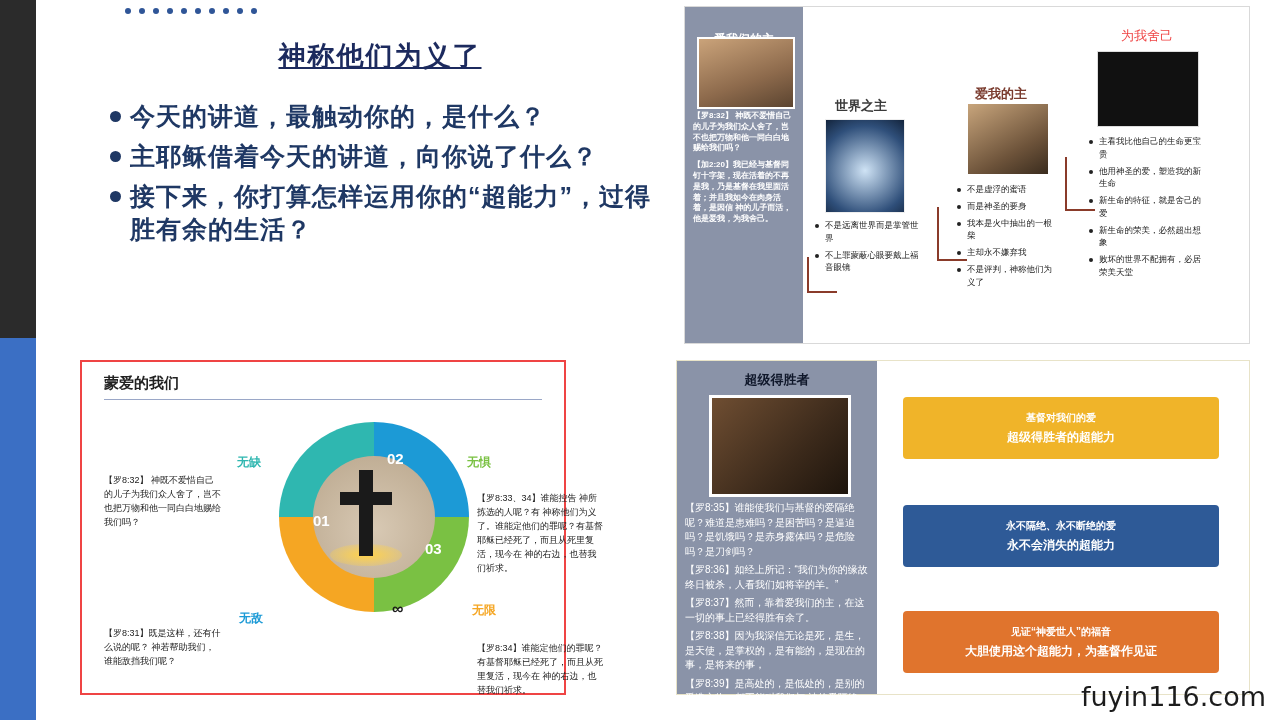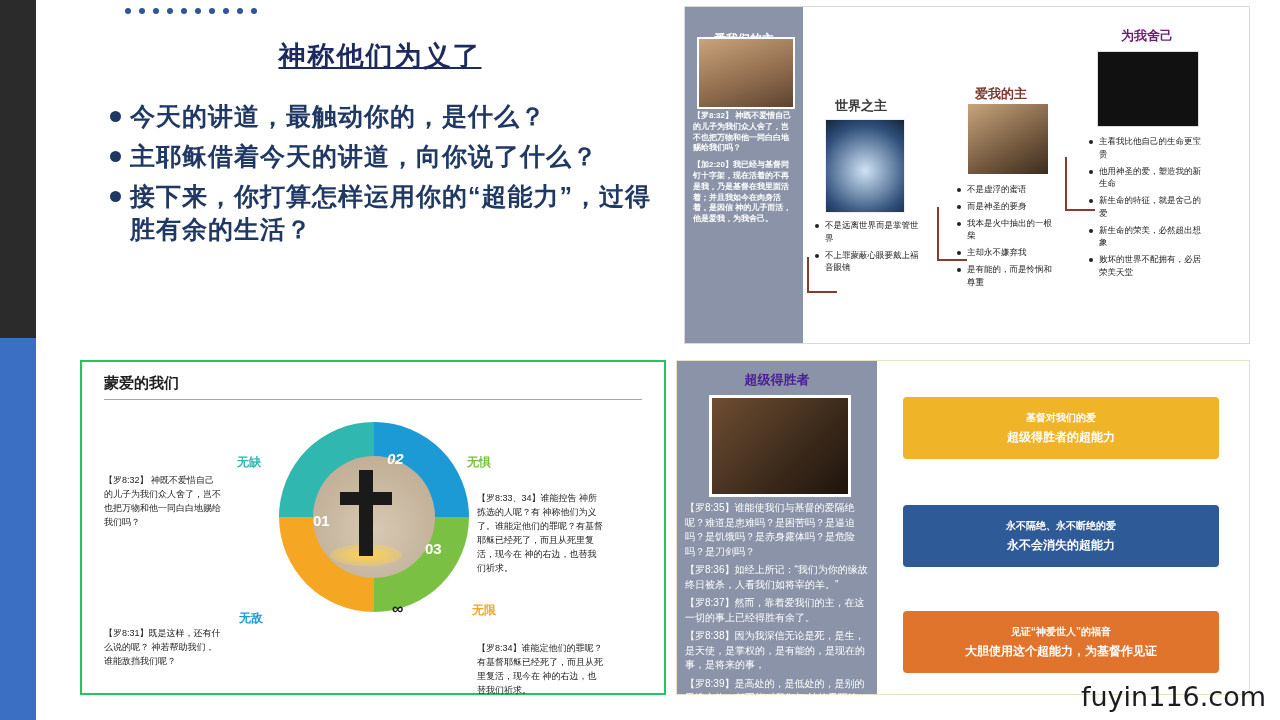--- a/index.html
+++ b/index.html
@@ -45,48 +45,48 @@
   .tr .vtext{position:absolute;left:8px;top:104px;width:102px;font-size:8px;line-height:1.35;color:#fff;}
   .tr .vtext b{display:block;}
   .tr .worldlbl{position:absolute;left:150px;top:90px;font-size:13px;font-weight:bold;color:#3a3a3a;}
   .tr .img2{position:absolute;left:140px;top:112px;width:78px;height:92px;
             background:radial-gradient(circle at 50% 55%,#cfe3f5,#2f4f7a 70%,#13243c);border:1px solid #eee;}
   .tr .b1{position:absolute;left:130px;top:212px;width:105px;font-size:8.5px;line-height:1.5;color:#222;}
   .tr .lbl-mid{position:absolute;left:290px;top:78px;font-size:13px;font-weight:bold;color:#7a3b2e;}
   .tr .img3{position:absolute;left:282px;top:96px;width:80px;height:70px;
             background:linear-gradient(150deg,#c8a57c,#6d533a 65%,#3a2c1e);border:1px solid #fff;}
   .tr .b2{position:absolute;left:272px;top:176px;width:100px;font-size:8.5px;line-height:1.5;color:#222;}
-  .tr .lbl-right{position:absolute;left:436px;top:20px;font-size:13px;font-weight:bold;color:#701a75;}
+  .tr .lbl-right{position:absolute;left:436px;top:20px;font-size:13px;font-weight:normal;color:#ef4444;}
   .tr .img4{position:absolute;left:412px;top:44px;width:100px;height:74px;background:#111;border:1px solid #ddd;}
   .tr .b3{position:absolute;left:404px;top:128px;width:120px;font-size:8.5px;line-height:1.5;color:#222;}
   .bullets p{margin:0 0 4px;padding-left:10px;position:relative;}
   .bullets p:before{content:"";position:absolute;left:0;top:5px;width:4px;height:4px;background:#222;border-radius:50%;}
   .arrowline{position:absolute;border-left:2px solid #8a3b2a;border-bottom:2px solid #8a3b2a;}
 
   
-  .bl{left:80px;top:360px;width:586px;height:335px;border:2px solid #22c55e;}
+  .bl{left:80px;top:360px;width:486px;height:335px;border:2px solid #ef4444;}
   .bl h4{margin:0;padding:12px 0 6px 22px;font-size:15px;font-weight:bold;color:#222;}
   .bl .rule{margin:0 22px;border-bottom:1px solid #9aa7c7;}
   .ring{position:absolute;left:197px;top:60px;width:190px;height:190px;border-radius:50%;
         background:conic-gradient(#1c9ad6 0deg 90deg,#7ac143 90deg 180deg,#f5a623 180deg 270deg,#2fb7b0 270deg 360deg);}
   .ring:after{content:"";position:absolute;left:34px;top:34px;width:122px;height:122px;border-radius:50%;
         background:radial-gradient(circle at 50% 60%,#d8c9b4,#b9a68c);}
   .cross{position:absolute;left:277px;top:108px;width:14px;height:86px;background:#1a1a1a;z-index:3;}
   .cross:before{content:"";position:absolute;left:-19px;top:22px;width:52px;height:13px;background:#1a1a1a;}
   .glow{position:absolute;left:248px;top:182px;width:72px;height:22px;border-radius:50%;
         background:radial-gradient(ellipse,#ffd24a,rgba(255,210,74,0));z-index:2;}
   .seg{position:absolute;color:#fff;font-size:15px;font-weight:bold;z-index:4;}
   .seglbl{position:absolute;font-size:12px;font-weight:bold;}
   .noteL{position:absolute;font-size:9px;line-height:1.55;color:#222;}
   .noteR{position:absolute;font-size:9px;line-height:1.55;color:#222;margin-top:32px;}
 
   
   .br{left:676px;top:360px;width:574px;height:335px;border:1px solid #e8e3c8;}
   .br .lcol{position:absolute;left:0;top:0;width:200px;height:100%;background:#8a93a8;}
-  .br .lcol h4{margin:0;padding:10px 0 6px;text-align:center;color:#4c1d95;font-size:13px;font-weight:bold;}
+  .br .lcol h4{margin:0;padding:10px 0 6px;text-align:center;color:#0f172a;font-size:13px;font-weight:bold;}
   .br .pic{position:absolute;left:32px;top:34px;width:136px;height:96px;border:3px solid #fff;
            background:linear-gradient(135deg,#6f4e32,#3c2a1b 60%,#1d140c);}
   .br .verses{position:absolute;left:8px;top:140px;width:186px;font-size:10px;line-height:1.45;color:#fff;}
   .br .verses p{margin:0 0 4px;}
   .card{position:absolute;left:226px;width:316px;height:62px;border-radius:4px;color:#fff;
         display:flex;flex-direction:column;align-items:center;justify-content:center;text-align:center;}
   .card .t1{font-size:10px;font-weight:bold;margin-bottom:4px;}
   .card .t2{font-size:12px;font-weight:bold;}
   .c1{top:36px;background:#f0b429;}
   .c2{top:144px;background:#2e5a97;}
@@ -147,21 +147,21 @@
     <p>不上罪蒙蔽心眼要戴上福音眼镜</p>
   </div>
 
   <div class="lbl-mid">爱我的主</div>
   <div class="img3"></div>
   <div class="b2 bullets">
     <p>不是虚浮的蜜语</p>
     <p>而是神圣的要身</p>
     <p>我本是火中抽出的一根柴</p>
     <p>主却永不嫌弃我</p>
-    <p>是有能的，而是怜悯和尊重</p>
+    <p>不是评判，神称他们为义了</p>
   </div>
 
   <div class="lbl-right">为我舍己</div>
   <div class="img4"></div>
   <div class="b3 bullets">
     <p>主看我比他自己的生命更宝贵</p>
     <p>他用神圣的爱，塑造我的新生命</p>
     <p>新生命的特征，就是舍己的爱</p>
     <p>新生命的荣美，必然超出想象</p>
     <p>败坏的世界不配拥有，必居荣美天堂</p>
@@ -174,21 +174,21 @@
 
 <div class="thumb bl">
   <h4>蒙爱的我们</h4>
   <div class="rule"></div>
 
   <div class="ring"></div>
   <div class="glow"></div>
   <div class="cross"></div>
 
   <div class="seg" style="left:231px;top:150px;">01</div>
-  <div class="seg" style="left:305px;top:88px;font-style:italic;">02</div>
+  <div class="seg" style="left:305px;top:88px;">02</div>
   <div class="seg" style="left:343px;top:178px;">03</div>
   <div class="seg" style="left:275px;top:262px;">04</div>
 
   <div class="seglbl" style="left:155px;top:92px;color:#2fb7b0;">无缺</div>
   <div class="seglbl" style="left:385px;top:92px;color:#7ac143;">无惧</div>
   <div class="seglbl" style="left:390px;top:240px;color:#f5a623;">无限</div>
   <div class="seglbl" style="left:157px;top:248px;color:#1c9ad6;">无敌</div>
   <div class="seglbl" style="left:310px;top:238px;color:#1a1a1a;font-size:16px;">∞</div>
 
   <div class="noteL" style="left:22px;top:112px;width:118px;">【罗8:32】 神既不爱惜自己的儿子为我们众人舍了，岂不也把万物和他一同白白地赐给我们吗？</div>

